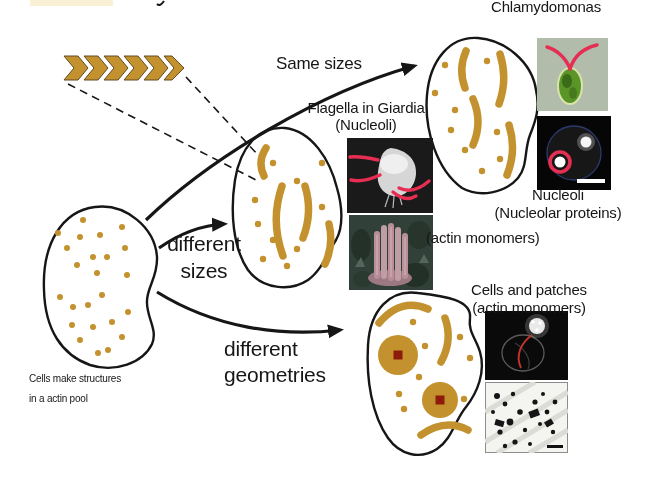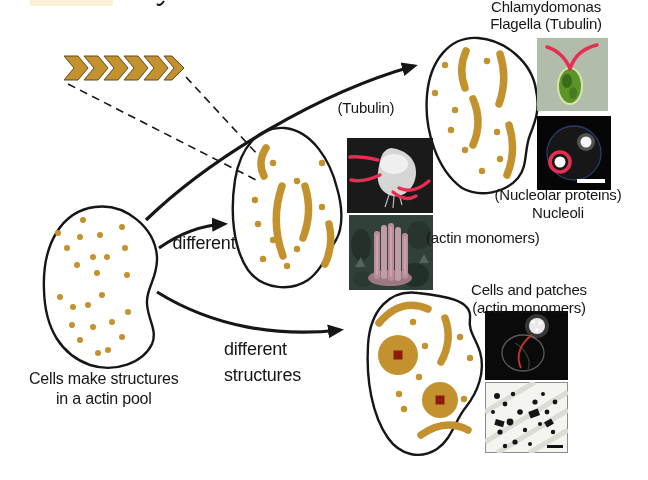--- a/index.html
+++ b/index.html
@@ -3,22 +3,22 @@
 <meta charset="utf-8">
 <style>
   html,body { margin:0; padding:0; background:#ffffff; }
   #stage {
     position:relative; width:648px; height:480px; background:#fff;
     font-family:"Liberation Sans", sans-serif; color:var(--ink); overflow:hidden;
   }
   .label { position:absolute; white-space:nowrap; color:var(--ink); letter-spacing:-0.2px; }
   .label.center { text-align:center; white-space:normal; }
   .fs15 { font-size:15px; line-height:16.5px; }
-  .fs16 { font-size:16px; line-height:20px;text-align:center; }
-  .fs17 { font-size:18px; line-height:26px; }
+  .fs16 { font-size:10px; line-height:20px; }
+  .fs17 { font-size:21px; line-height:26px; }
   #diagram { position:absolute; left:0; top:0; }
   .micro { position:absolute; display:block; }
   .cream-box { position:absolute; left:30px; top:0; width:83px; height:6px; background:var(--cream); }
   
   .cell { fill:#ffffff; stroke:var(--ink); stroke-width:2.4; }
   .dot  { fill:var(--gold); }
   .fil  { stroke:var(--gold); stroke-width:7.5; fill:none; stroke-linecap:round; }
   .arrow{ stroke:var(--ink); stroke-width:3.2; fill:none; }
   .dash { stroke:var(--ink); stroke-width:1.6; fill:none; stroke-dasharray:8 5.5; }
   .chev { fill:var(--gold); stroke:#5e4b20; stroke-width:1; }
@@ -244,49 +244,51 @@
         <circle cx="70" cy="20" r="2.4"></circle>
       <rect x="44" y="28" width="10" height="7" transform="rotate(-20 49 31)"></rect>
       <rect x="10" y="38" width="9" height="6" transform="rotate(15 14 41)"></rect>
       <rect x="60" y="38" width="8" height="6" transform="rotate(-30 64 41)"></rect>
     </g>
     <rect x="62" y="63" width="16" height="3" fill="#111111"></rect>
   </svg>
 
   <div class="label center fs15" style="left:458px;top:-2px;width:176px;line-height:17px">
     <div>Chlamydomonas</div>
-    <div>Flagella (Tubulin)</div>
-  </div>
-
+  </div>
+
+  <div class="label" style="left:276px;top:54px;font-size:17px">Same sizes</div>
 
   <div class="label center fs15" style="left:291px;top:100px;width:150px">
-    <div>(Tubulin)</div>
+    <div>Flagella in Giardia</div>
+    <div>(Nucleoli)</div>
   </div>
 
   <div class="label center fs15" style="left:475px;top:186px;width:166px;line-height:17.5px">
+    <div>Nucleoli</div>
     <div>(Nucleolar proteins)</div>
-    <div>Nucleoli</div>
   </div>
 
   <div class="label fs15" style="left:426px;top:229px;line-height:18px">
     <div>(actin monomers)</div>
   </div>
 
   <div class="label center fs15" style="left:446px;top:281px;width:166px;line-height:17.5px">
     <div>Cells and patches</div>
     <div>(actin monomers)</div>
   </div>
 
   <div class="label center fs17" style="left:152px;top:230px;width:104px;line-height:27px">
     <div>different</div>
+    <div>sizes</div>
   </div>
 
   <div class="label fs17" style="left:224px;top:336px;line-height:26px">
     <div>different</div>
-    <div>structures</div>
+    <div>geometries</div>
   </div>
 
   <div class="label fs16" style="left:29px;top:369px">
     <div>Cells make structures</div>
     <div>in a actin pool</div>
   </div>
 
 </div>
 
 </body></html>

